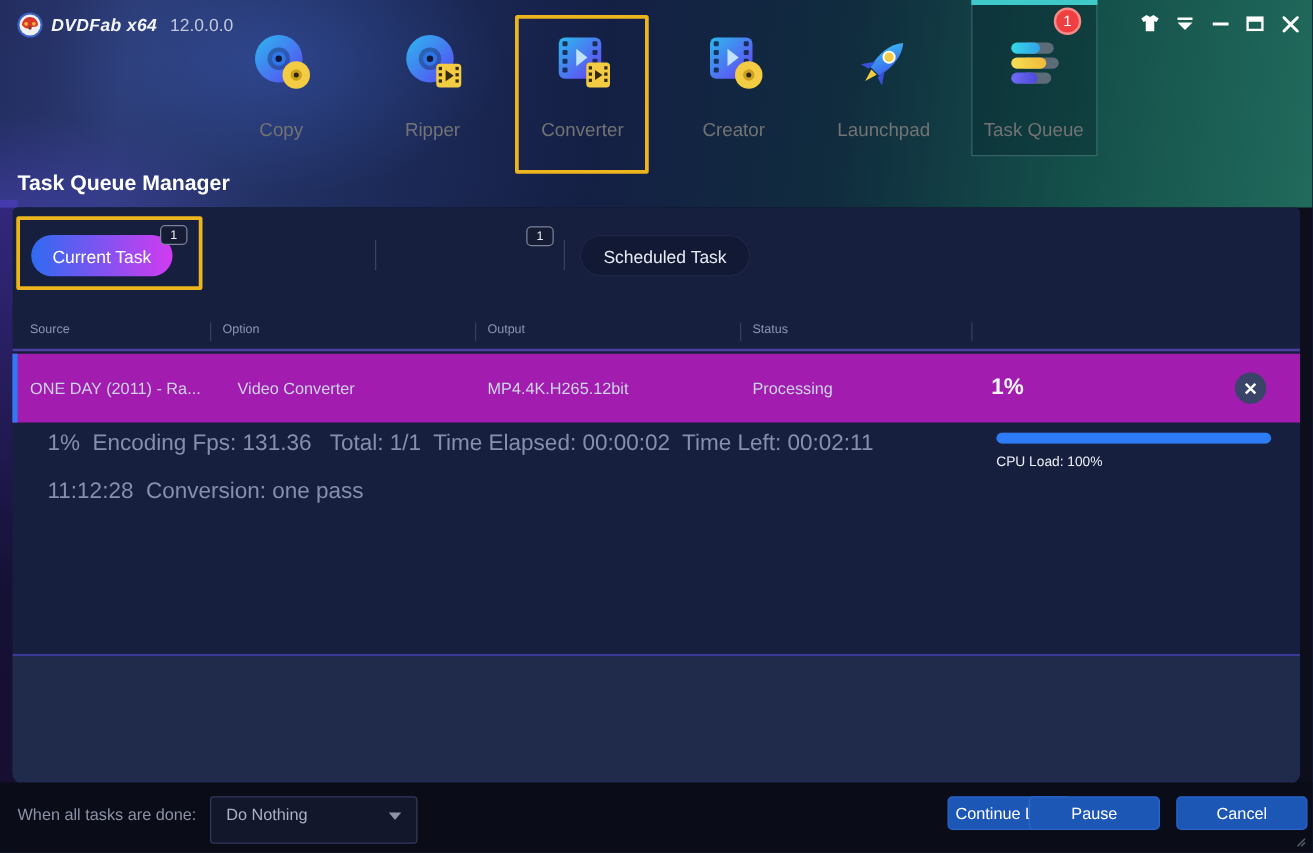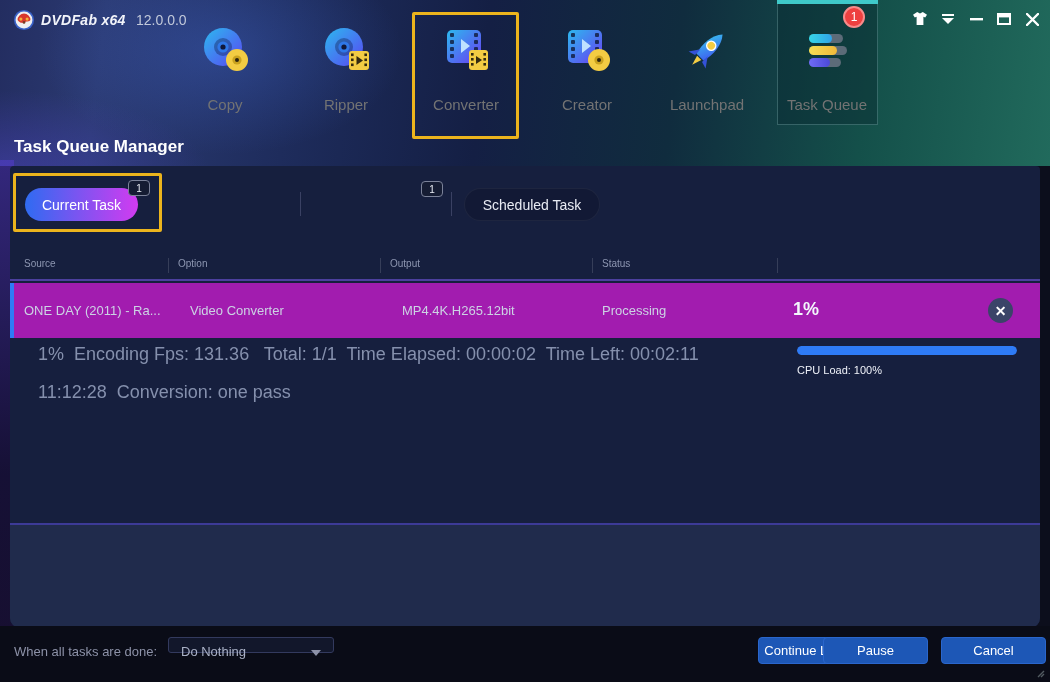--- a/index.html
+++ b/index.html
@@ -87,21 +87,21 @@
     display:flex; align-items:center; justify-content:center; cursor:pointer;
   }
   .detail-line { position:absolute; left:28px; font-size:18px; color:#8590ad; white-space:pre; }
   .progress-track { position:absolute; left:787px; top:180px; width:220px; height:9px; border-radius:5px; background:#27335f; overflow:hidden; }
   .progress-fill { height:9px; border-radius:5px; background:#2e7bf6; }
   .cpu-load { position:absolute; left:787px; top:198px; font-size:11px; color:#eef1f8; }
   
   .bottombar { position:absolute; left:0; top:626px; width:1050px; height:56px; background:#0a0c17; }
   .done-label { position:absolute; left:14px; top:18px; font-size:13px; color:#8d92a8; }
   .dropdown {
-    position:absolute; left:168px; top:11px; width:166px; height:16px;
+    position:absolute; left:168px; top:11px; width:166px; height:38px;
     background:#12172b; border:1px solid #333a5e; border-radius:3px; cursor:pointer;
   }
   .dropdown-value { position:absolute; left:12px; top:6px; font-size:13px; color:#aab1c6; }
   .dropdown-caret { position:absolute; right:12px; top:12px; width:0; height:0; border-left:5px solid transparent; border-right:5px solid transparent; border-top:6px solid #8d92a8; }
   .btn {
     position:absolute; top:11px; height:27px; border-radius:4px;
     background:#1d57b6; border:1px solid #2a66cc; color:#fff; font-size:13px;
     display:flex; align-items:center; justify-content:center; cursor:pointer;
   }
   .resize-grip { position:absolute; right:4px; bottom:3px; width:12px; height:12px; opacity:0.5; }
@@ -314,21 +314,21 @@
     <div class="col-tick" style="left:158px;"></div>
     <div class="col-tick" style="left:370px;"></div>
     <div class="col-tick" style="left:582px;"></div>
     <div class="col-tick" style="left:767px;"></div>
   </div>
 
   <div class="trow">
     <div class="trow-bar"></div>
     <div class="td" style="left:14px; max-width:140px;">ONE DAY (2011) - Ra...</div>
     <div class="td" style="left:168px;margin-left:12px;">Video Converter</div>
-    <div class="td" style="left:380px;margin-left:12px;">MP4.4K.H265.12bit</div>
+    <div class="td" style="left:380px;">MP4.4K.H265.12bit</div>
     <div class="td" style="left:592px;">Processing</div>
     <div class="td-pct">1%</div>
     <div class="row-close">✕</div>
   </div>
 
   <div class="detail-line" style="top:178px;">1%  Encoding Fps: 131.36   Total: 1/1  Time Elapsed: 00:00:02  Time Left: 00:02:11</div>
   <div class="progress-track">
     <div class="progress-fill" style="width: 100%;"></div>
   </div>
   <div class="cpu-load">CPU Load: 100%</div>

